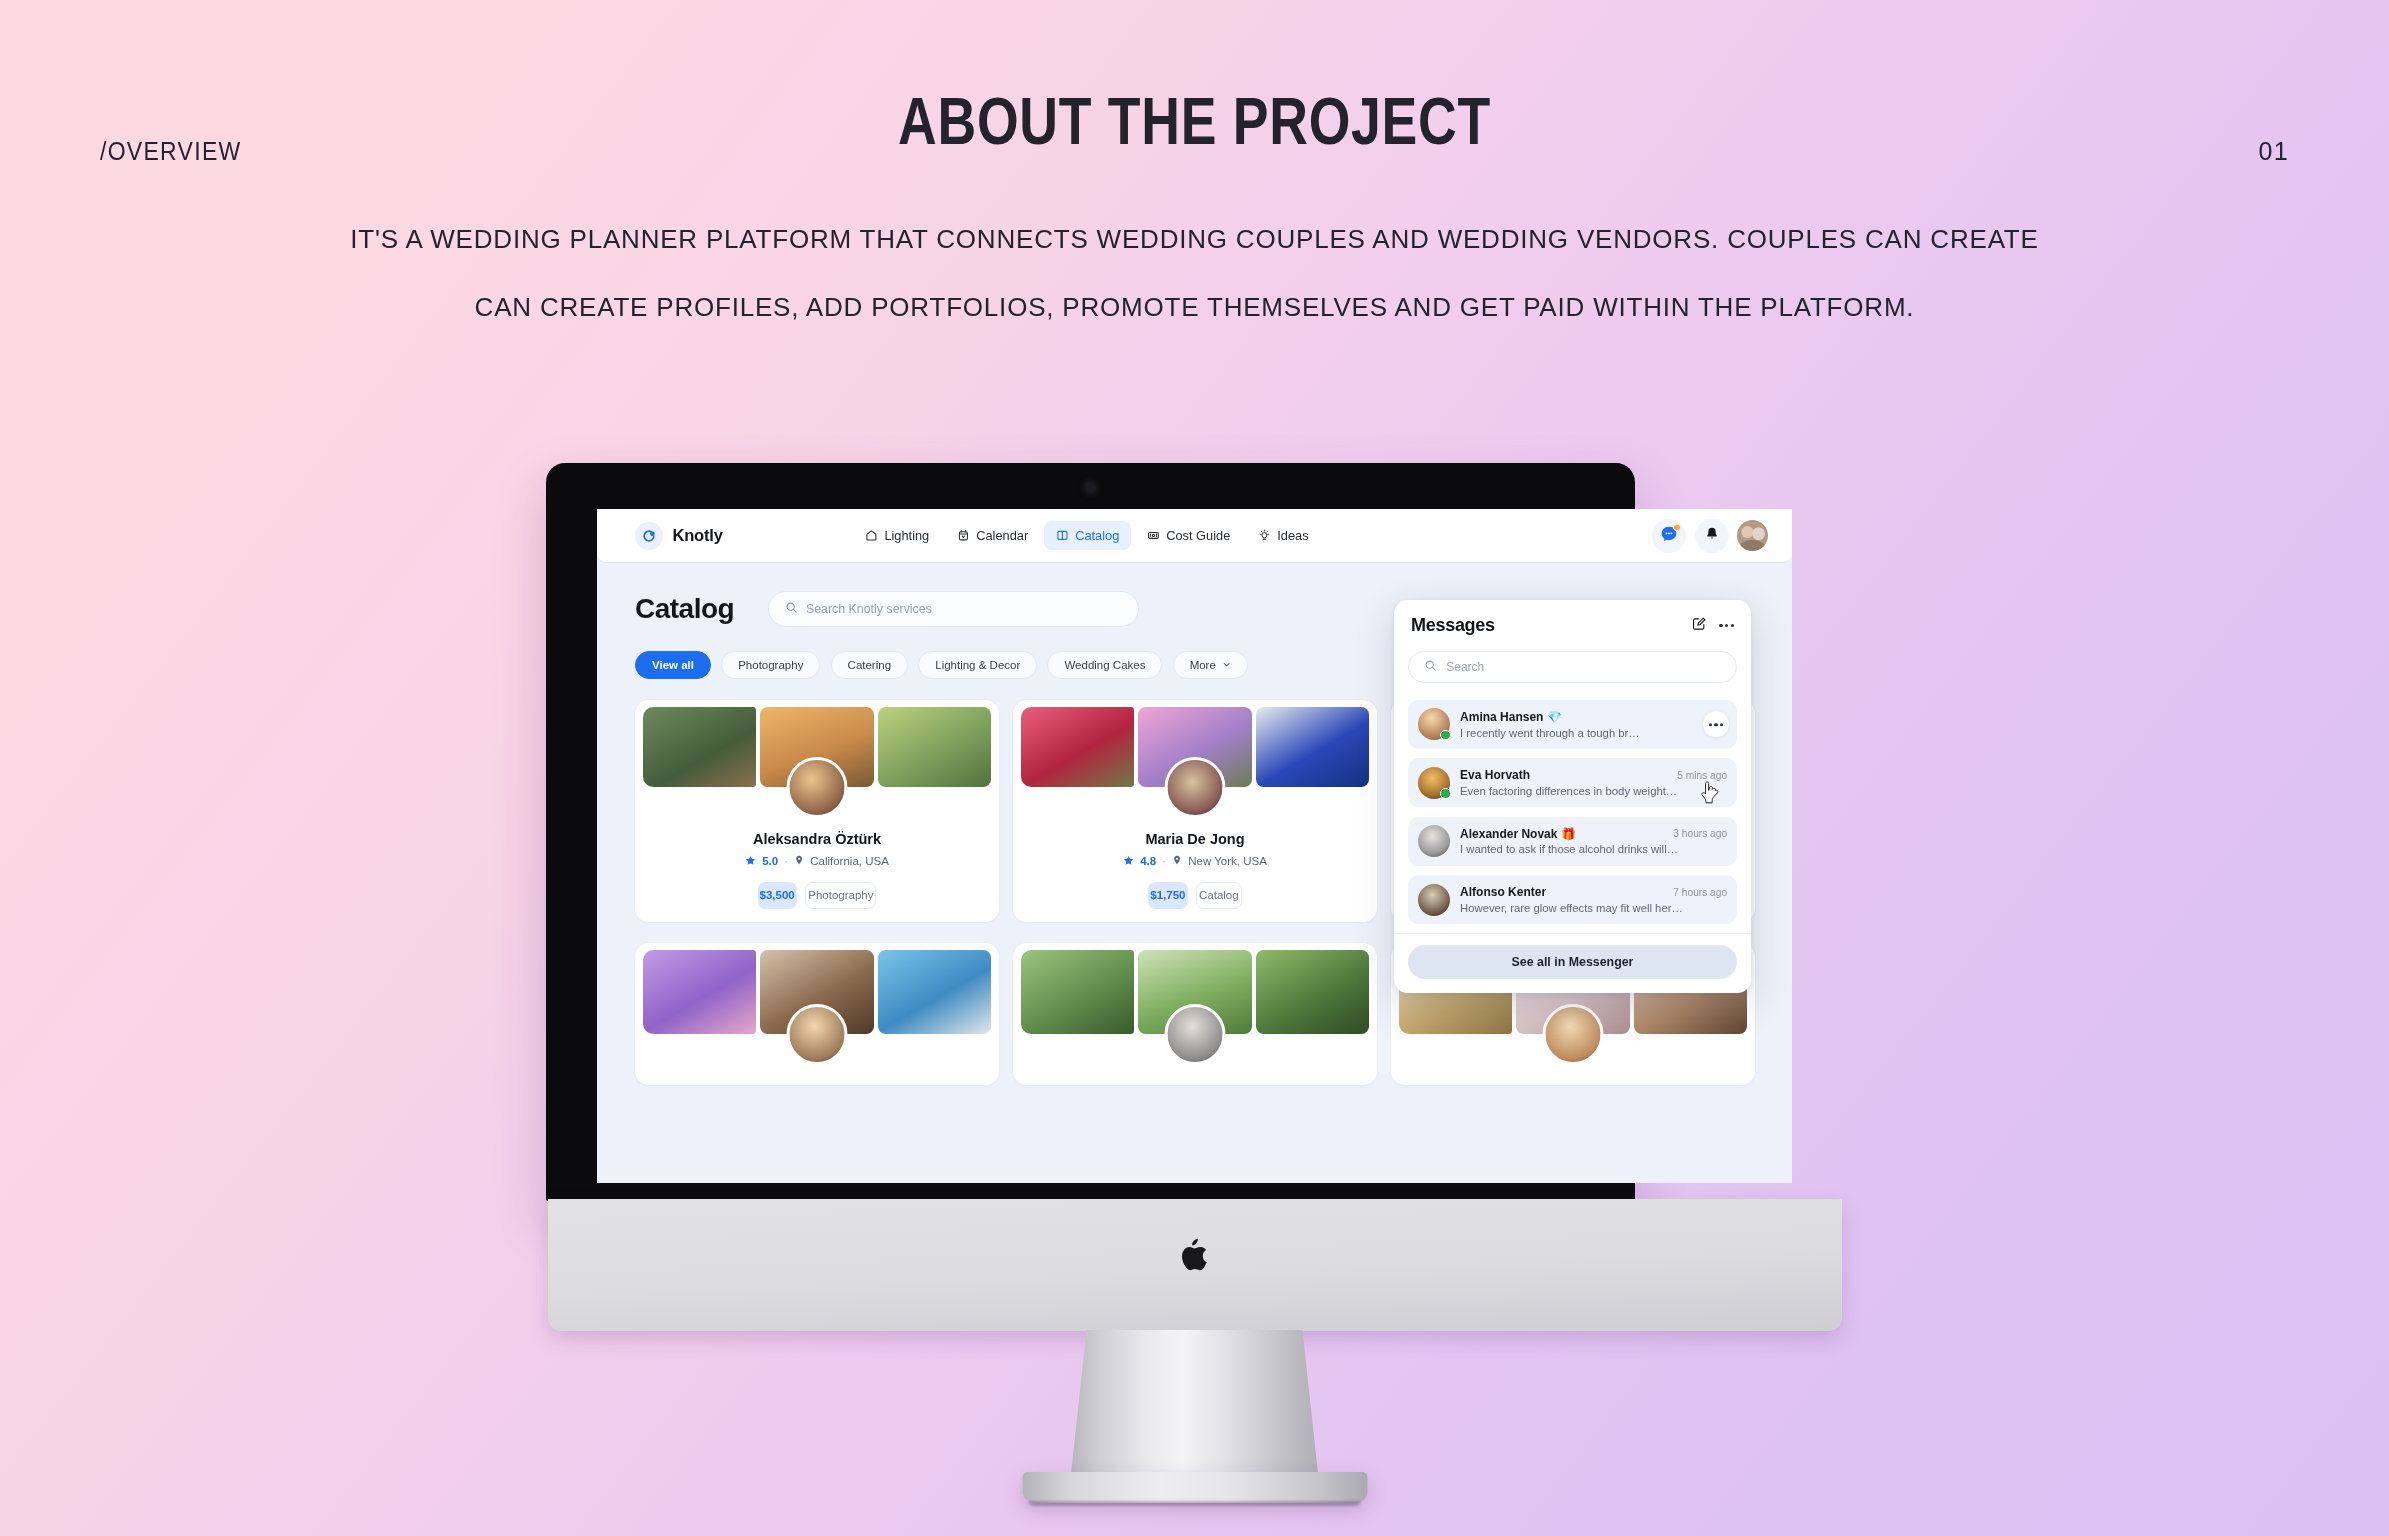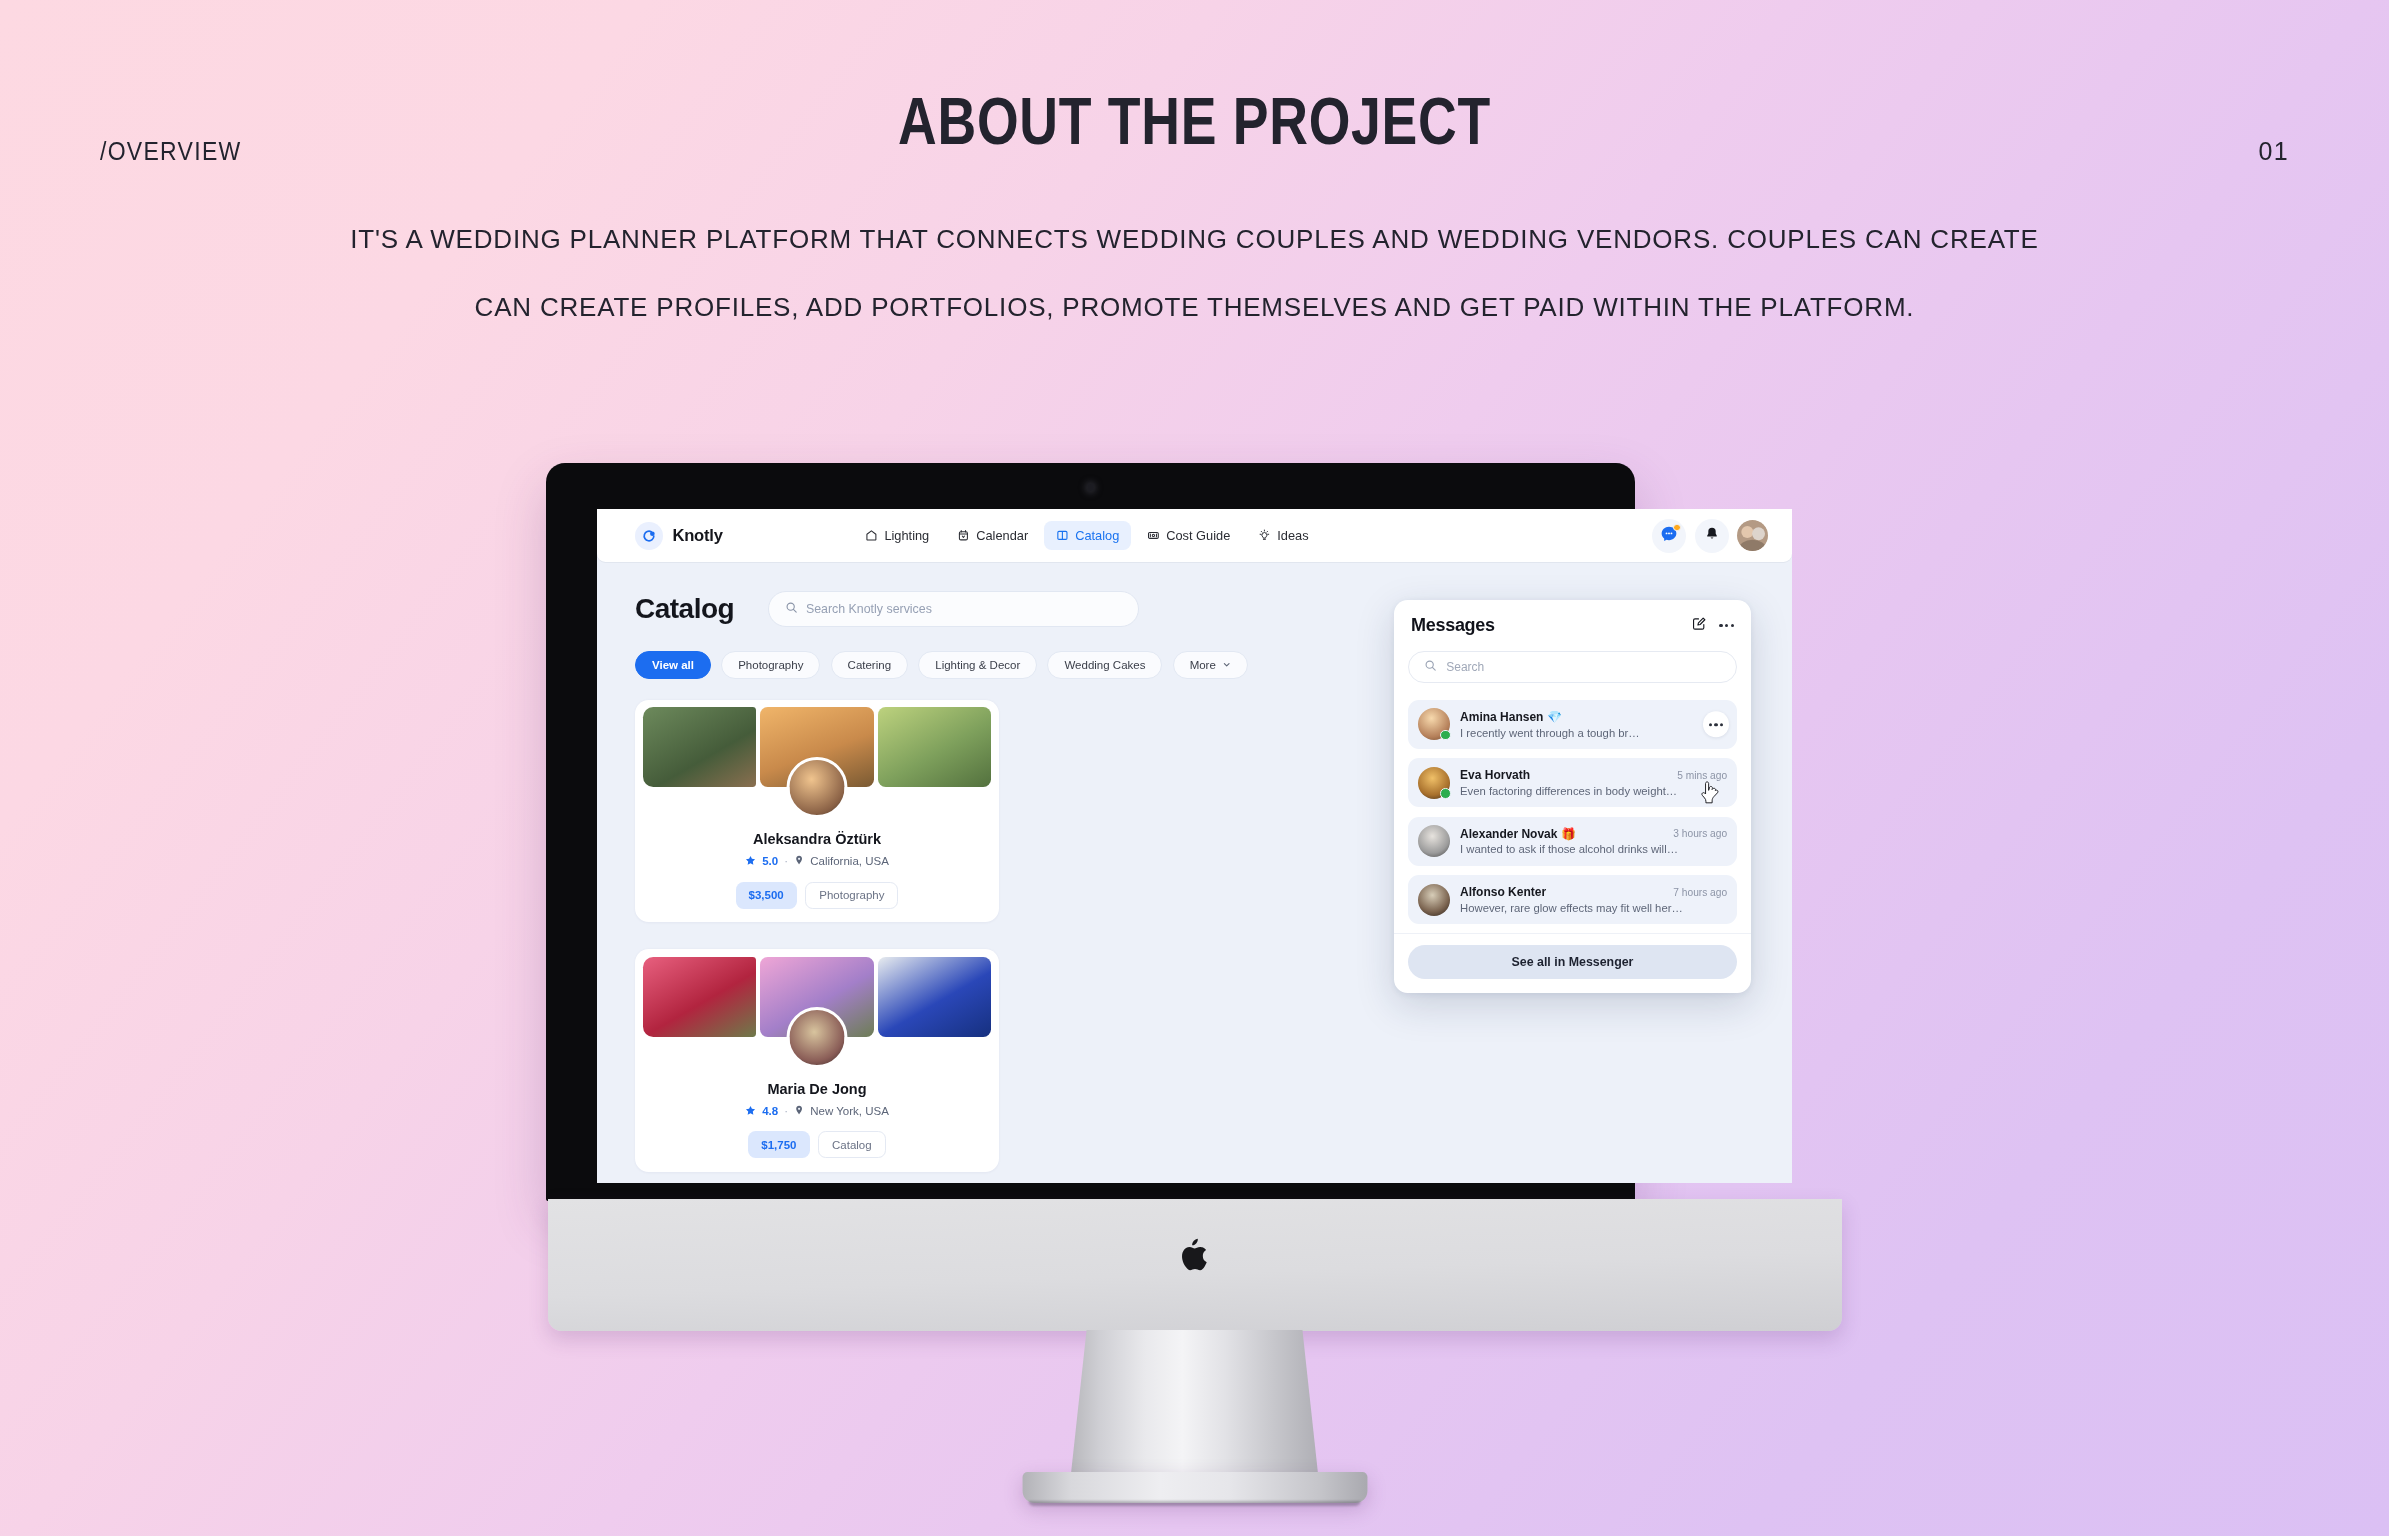--- a/index.html
+++ b/index.html
@@ -304,23 +304,22 @@
   .chip.primary {
     background: #1C6DF0;
     border-color: #1C6DF0;
     color: #FFFFFF;
     font-weight: 600;
   }
 
   
   .cards {
     display: flex;
-    gap: 27px;
+    gap: 14px;
     margin-top: 20.5px;
-    flex-direction: column;
   }
   .card {
     width: 364px;
     background: #FFFFFF;
     border-radius: 13.7px;
     padding: 7.7px 7.7px 13.7px;
     box-shadow: 0 0.9px 2.6px rgba(30,45,90,.05);
     flex: 0 0 auto;
     position: relative;
   }
@@ -373,21 +372,21 @@
   .card-meta .dot { color: #A8B0C2; }
 
   .card-tags {
     margin-top: 13.7px;
     display: flex;
     justify-content: center;
     gap: 8.5px;
   }
   .tag {
     height: 27px;
-    padding: 0 13px;
+    padding: 0 2px;
     border-radius: 7.7px;
     display: flex;
     align-items: center;
     font-size: 11.5px;
   }
   .tag.price {
     background: #DBE7FD;
     color: #1C6DF0;
     font-weight: 700;
   }

